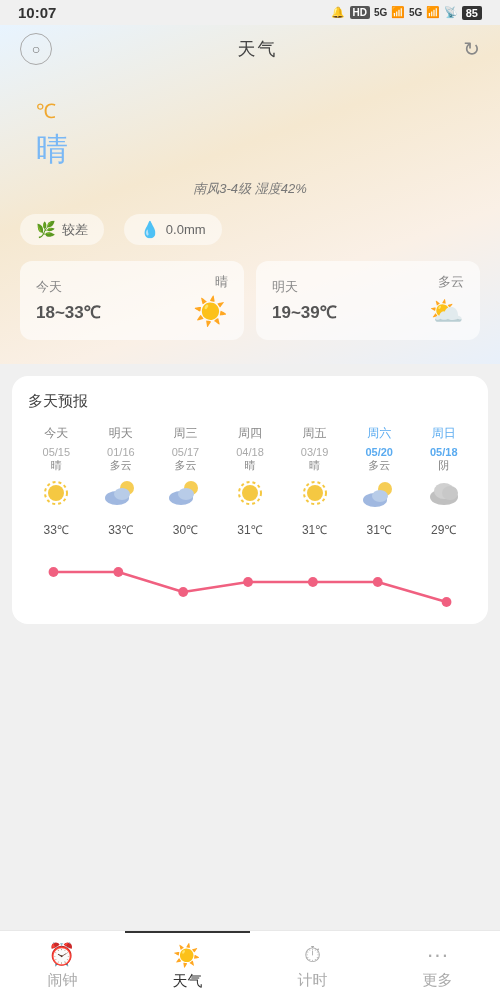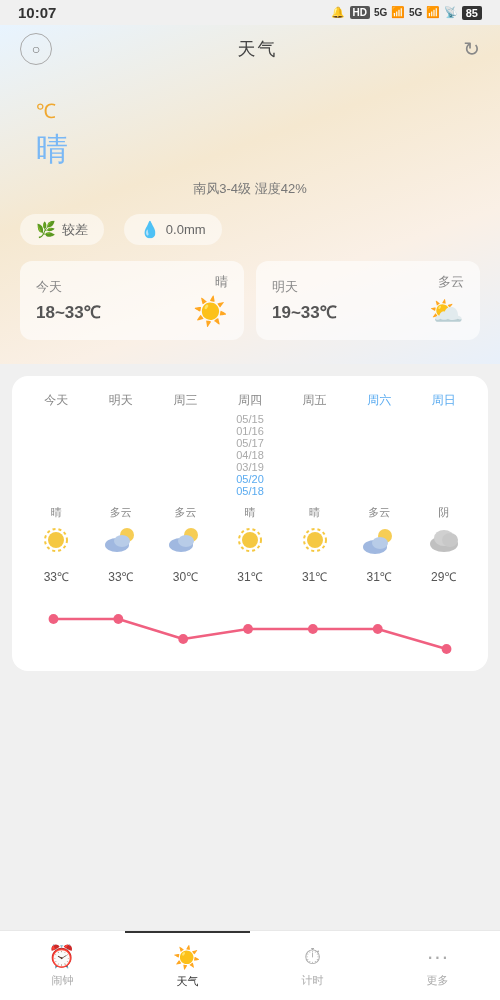--- a/index.html
+++ b/index.html
@@ -100,20 +100,21 @@
       font-weight: 300;
       margin-top: 4px;
     }
 
     
     .wind-info {
       text-align: center;
       font-size: 13px;
       color: #777;
       margin: 8px 0 16px;
+      font-style: italic;
     }
 
     
     .badges {
       display: flex;
       gap: 20px;
       margin-bottom: 16px;
     }
     .badge {
       display: flex;
@@ -174,30 +175,28 @@
       flex: 1;
       text-align: center;
       font-size: 12px;
       color: #888;
     }
     .day-col.highlight { color: #5aabf0; }
 
     .dates-row {
       display: flex;
       justify-content: space-between;
-      margin-bottom: 8px;
-      flex-direction: column;
     }
     .date-col {
       flex: 1;
       text-align: center;
       font-size: 11px;
       color: #aaa;
     }
-    .date-col.highlight { color: #5aabf0; }
+    .date-col.highlight { color: #5aabf0; font-weight: bold; }
 
     
     .desc-row {
       display: flex;
       justify-content: space-between;
       margin-bottom: 6px;
     }
     .desc-col {
       flex: 1;
       text-align: center;
@@ -213,21 +212,21 @@
     }
     .icon-col {
       flex: 1;
       text-align: center;
       font-size: 22px;
     }
 
     
     .maxtemp-row {
       display: flex;
-      justify-content: center;
+      justify-content: flex-end;
       margin-bottom: 10px;
     }
     .maxtemp-col {
       flex: 1;
       text-align: center;
       font-size: 12px;
       color: #555;
     }
 
     
@@ -250,21 +249,21 @@
     .nav-item {
       flex: 1;
       display: flex;
       flex-direction: column;
       align-items: center;
       justify-content: center;
       gap: 3px;
       cursor: pointer;
     }
     .nav-icon { font-size: 22px; color: #aaa; }
-    .nav-label { font-size: 11px; color: #aaa; }
+    .nav-label { font-size: 15px; color: #aaa; }
     .nav-item.active .nav-icon { color: #333; }
     .nav-item.active .nav-label { color: #333; }
     .nav-item.active { border-top: 2px solid #333; }
   </style>
 </head>
 <body>
 
 <div class="status-bar">
   <span class="time">10:07</span>
   <div class="status-icons">
@@ -316,31 +315,32 @@
         <div class="card-range">18~33℃</div>
       </div>
       <div class="card-right">
         <span class="card-weather-text">晴</span>
         <span class="weather-emoji">☀️</span>
       </div>
     </div>
     <div class="forecast-card">
       <div class="card-left">
         <div class="card-day">明天</div>
-        <div class="card-range">19~33℃</div>
+        <div class="card-range">19~39℃</div>
       </div>
       <div class="card-right">
         <span class="card-weather-text">多云</span>
         <span class="weather-emoji">⛅</span>
       </div>
     </div>
   </div>
 </div>
 
 <div class="multiday">
+  <div class="multiday-title">多天预报</div>
 
   <div class="days-row">
     <div class="day-col">今天</div>
     <div class="day-col">明天</div>
     <div class="day-col">周三</div>
     <div class="day-col">周四</div>
     <div class="day-col">周五</div>
     <div class="day-col highlight">周六</div>
     <div class="day-col highlight">周日</div>
   </div>

